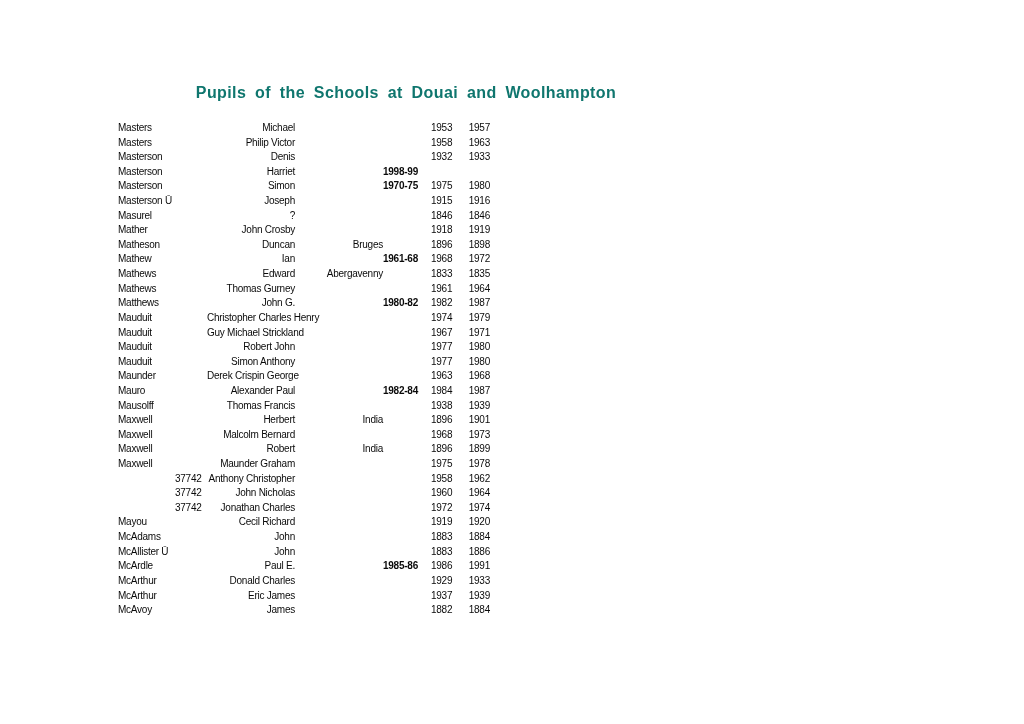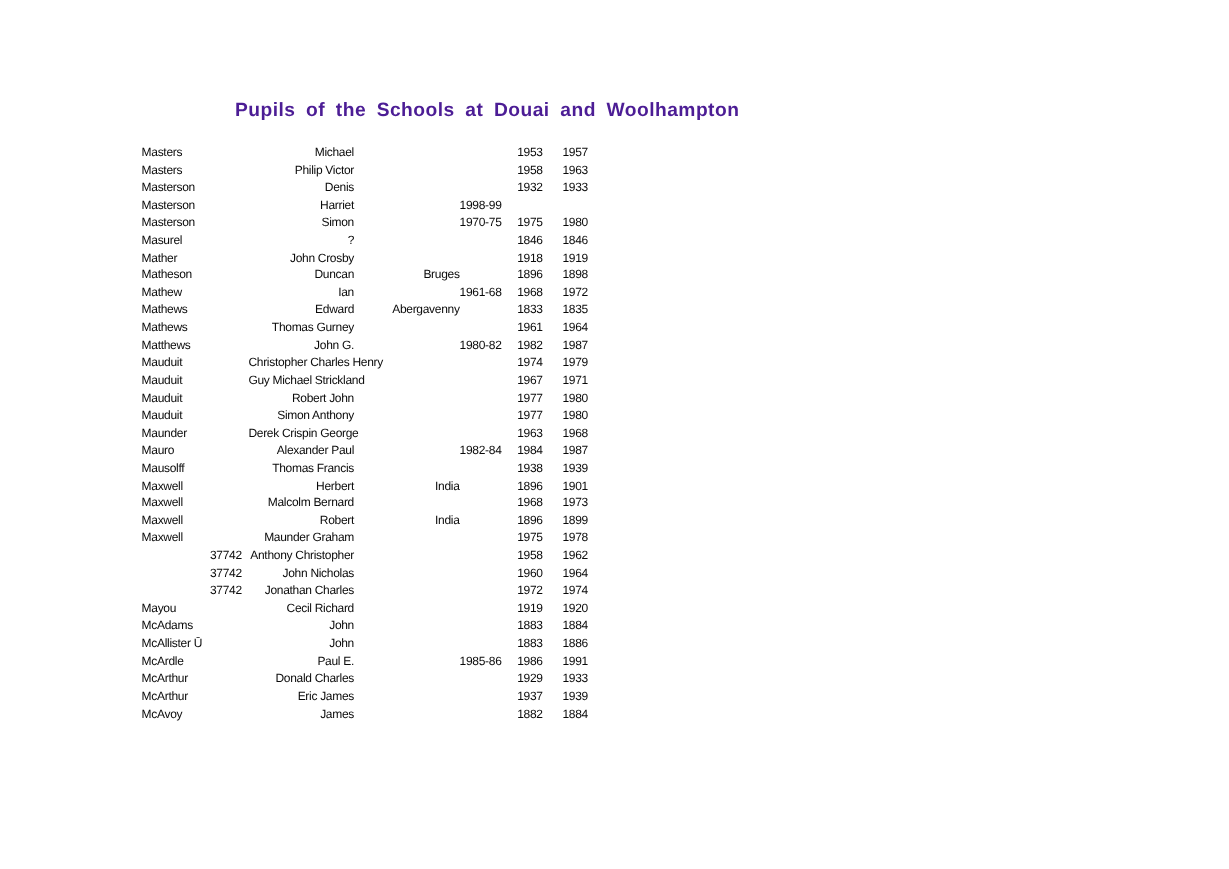--- a/index.html
+++ b/index.html
@@ -20,21 +20,21 @@
     position: absolute;
     top: 84px;
     left: 0;
     width: 812px;
     margin: 0;
     text-align: center;
     font-size: 16px;
     font-weight: bold;
     letter-spacing: 0.4px;
     word-spacing: 4px;
-    color: #4c1d95;
+    color: #0f766e;
   }
   .pupils-table {
     position: absolute;
     top: 121px;
     left: 118px;
     font-size: 10px;
     letter-spacing: -0.25px;
   }
   .t-row {
     display: grid;
@@ -42,21 +42,21 @@
     height: 14.62px;
     line-height: 14.62px;
     align-items: center;
     white-space: nowrap;
   }
   .cell { overflow: visible; }
   .cell-surname { text-align: left; }
   .cell-number  { text-align: right; }
   .cell-forename { text-align: right; padding-left: 7px; }
   .cell-place   { text-align: right; }
-  .cell-years   { text-align: left; }
+  .cell-years   { text-align: left; font-weight: bold; }
   .cell-from    { text-align: right; }
   .cell-to      { text-align: right; }
 </style>
 </head>
 <body>
 
 <div class="page">
   <h1 class="doc-title">Pupils of the Schools at Douai and Woolhampton</h1>
 
   <div class="pupils-table" id="pupils-table">
@@ -99,20 +99,29 @@
       <div class="t-row">
         <span class="cell cell-surname">Masterson</span>
         <span class="cell cell-number"></span>
         <span class="cell cell-forename">Simon</span>
         <span class="cell cell-place"></span>
         <span class="cell cell-years">1970-75</span>
         <span class="cell cell-from">1975</span>
         <span class="cell cell-to">1980</span>
       </div>
       <div class="t-row">
+        <span class="cell cell-surname">Masterson Ū</span>
+        <span class="cell cell-number"></span>
+        <span class="cell cell-forename">Joseph</span>
+        <span class="cell cell-place"></span>
+        <span class="cell cell-years"></span>
+        <span class="cell cell-from">1915</span>
+        <span class="cell cell-to">1916</span>
+      </div>
+      <div class="t-row">
         <span class="cell cell-surname">Masurel</span>
         <span class="cell cell-number"></span>
         <span class="cell cell-forename">?</span>
         <span class="cell cell-place"></span>
         <span class="cell cell-years"></span>
         <span class="cell cell-from">1846</span>
         <span class="cell cell-to">1846</span>
       </div>
       <div class="t-row">
         <span class="cell cell-surname">Mather</span>

